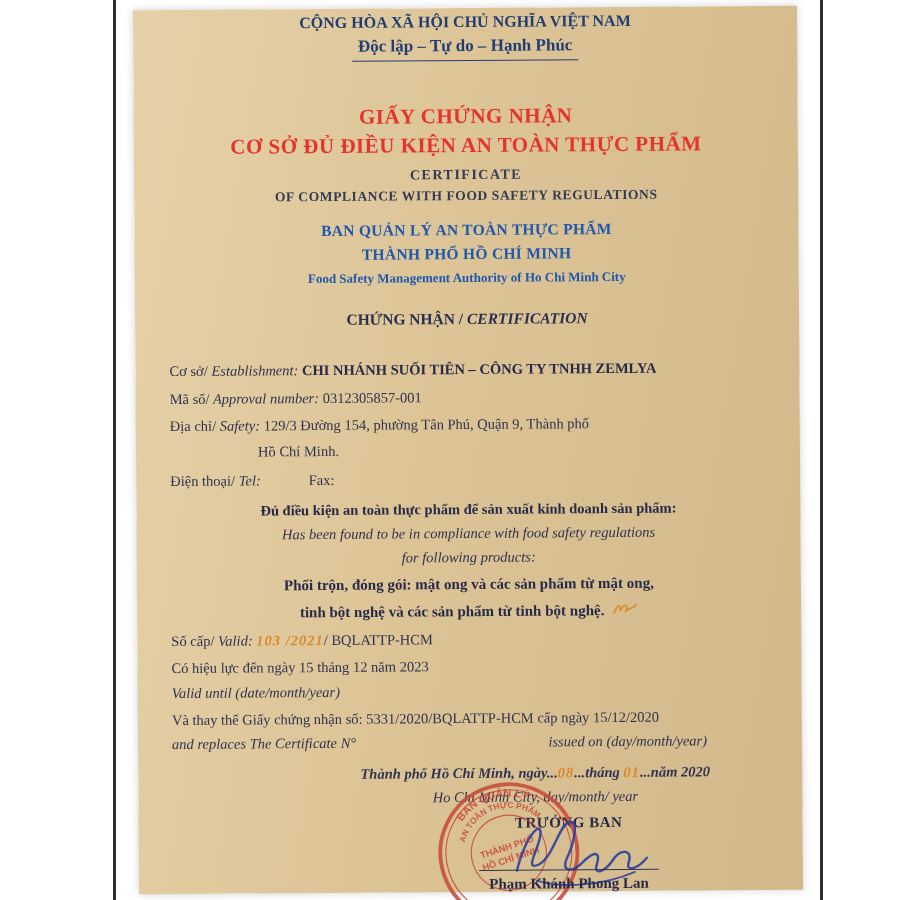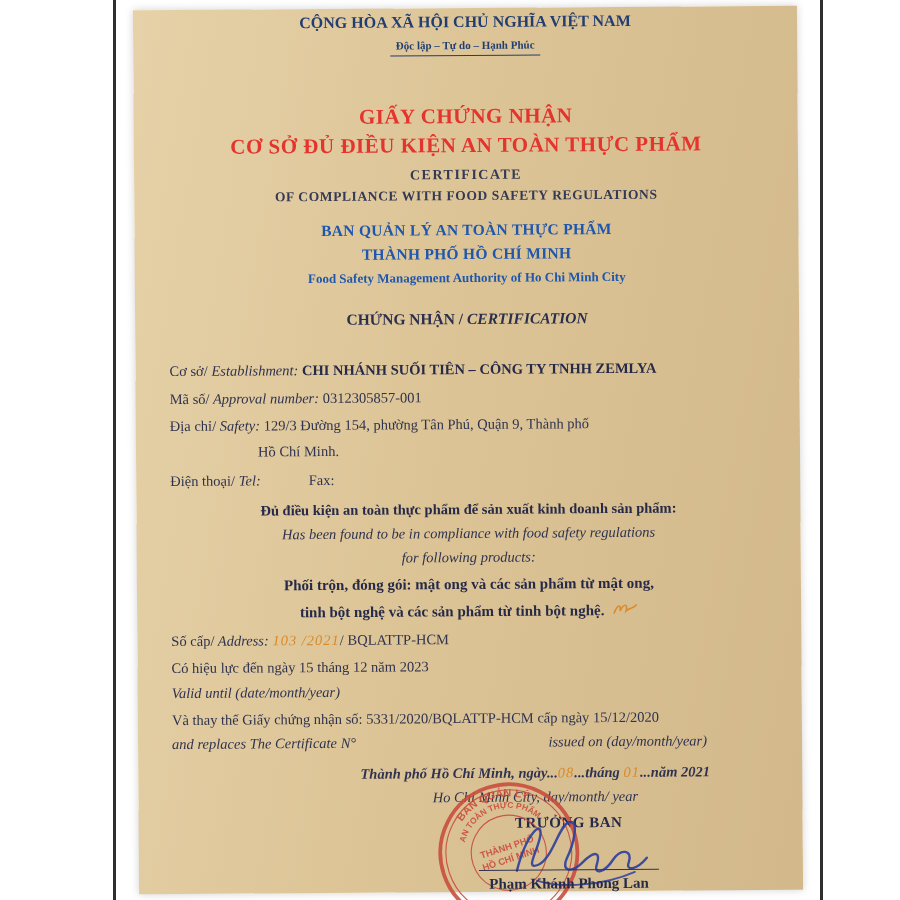--- a/index.html
+++ b/index.html
@@ -22,39 +22,39 @@
   .b{font-weight:bold}
   .i{font-style:italic}
   .motto2-inner{display:inline-block;border-bottom:1.6px solid #223d72;padding:0 6px 3px 6px}
   .title-red{font-size:21px;letter-spacing:.5px}
   .cert-en1{font-size:14px;letter-spacing:1.5px;color:#343a55}
   .cert-en2{font-size:13.5px;letter-spacing:.6px;color:#343a55}
   .auth{font-size:15.5px;letter-spacing:.3px}
   .auth-en{font-size:13px}
   .heading{font-size:15.5px;color:#2b2f4e}
   .val{font-weight:bold;color:#262a48}
-  .hand{color:#d98a2b;font-style:italic;letter-spacing:1px;font-weight:normal}
+  .hand{color:#d98a2b;font-style:italic;letter-spacing:1px;font-weight:bold}
   .flexline{display:flex;justify-content:space-between;right:95px}
   .dateline{left:130px;right:0;font-size:14.5px}
   .sig-name-inner{display:inline-block;border-top:1.6px solid #2f3350;padding:4px 10px 0 10px}
   .stamp{position:absolute;left:295px;top:770px}
   .signature{position:absolute;left:368px;top:803px}
   .scribble{margin-left:8px;vertical-align:middle}
 </style>
 </head>
 <body>
 
 <div class="photo-edge edge-l"></div>
 <div class="photo-edge edge-r"></div>
 
 <div class="paper">
 
   <div class="line navy b" style="top:4px;font-size:16px">CỘNG HÒA XÃ HỘI CHỦ NGHĨA VIỆT NAM</div>
   <div class="line" style="top:27px">
-    <span class="motto2-inner navy b" style="font-size:11px">Độc lập – Tự do – Hạnh Phúc</span>
+    <span class="motto2-inner navy b" style="font-size:17px">Độc lập – Tự do – Hạnh Phúc</span>
   </div>
 
   <div class="line red b title-red" style="top:95px">GIẤY CHỨNG NHẬN</div>
   <div class="line red b title-red" style="top:124px">CƠ SỞ ĐỦ ĐIỀU KIỆN AN TOÀN THỰC PHẨM</div>
   <div class="line b cert-en1" style="top:158px">CERTIFICATE</div>
   <div class="line b cert-en2" style="top:179px">OF COMPLIANCE WITH FOOD SAFETY REGULATIONS</div>
 
   <div class="line blue b auth" style="top:212px">BAN QUẢN LÝ AN TOÀN THỰC PHẨM</div>
   <div class="line blue b auth" style="top:236px">THÀNH PHỐ HỒ CHÍ MINH</div>
   <div class="line blue b auth-en" style="top:262px">Food Safety Management Authority of Ho Chi Minh City</div>
@@ -87,34 +87,34 @@
   <div class="line i" style="top:540px">for following products:</div>
 
   <div class="line b" style="top:567px;font-size:15px;color:#262a48">Phối trộn, đóng gói: mật ong và các sản phẩm từ mật ong,</div>
   <div class="line b" style="top:594px;font-size:15px;color:#262a48">
     <span>tinh bột nghệ và các sản phẩm từ tinh bột nghệ.</span><span class="scribble"><svg width="26" height="16" viewBox="0 0 26 16">
           <path d="M2,12 C6,2 9,4 8,10 C12,2 16,3 14,10 C18,6 22,8 24,4" fill="none" stroke="#d98a2b" stroke-width="1.6" stroke-linecap="round"></path>
         </svg></span>
   </div>
 
   <div class="fieldline" style="top:622px">
-    <span>Số cấp/</span><span class="i"> Address: </span><span class="hand">103 /2021</span><span>/ BQLATTP-HCM</span>
+    <span>Số cấp/</span><span class="i"> Valid: </span><span class="hand">103 /2021</span><span>/ BQLATTP-HCM</span>
   </div>
 
   <div class="fieldline" style="top:649px">Có hiệu lực đến ngày 15 tháng 12 năm 2023</div>
   <div class="fieldline i" style="top:674px">Valid until (date/month/year)</div>
 
   <div class="fieldline" style="top:701px">Và thay thế Giấy chứng nhận số: 5331/2020/BQLATTP-HCM cấp ngày 15/12/2020</div>
   <div class="fieldline i flexline" style="top:725px">
     <span>and replaces The Certificate N°</span>
     <span>issued on (day/month/year)</span>
   </div>
 
   <div class="line i dateline" style="top:756px;font-weight:600">
-    <span>Thành phố Hồ Chí Minh, ngày...</span><span class="hand">08</span><span>...tháng </span><span class="hand">01</span><span>...năm 2021</span>
+    <span>Thành phố Hồ Chí Minh, ngày...</span><span class="hand">08</span><span>...tháng </span><span class="hand">01</span><span>...năm 2020</span>
   </div>
   <div class="line i dateline" style="top:780px">Ho Chi Minh City, day/month/ year</div>
 
   <div class="line b" style="top:806px;left:330px;right:auto;width:200px;font-size:15px;letter-spacing:.5px;color:#262a48">TRƯỞNG BAN</div>
 
   <svg class="stamp" width="150" height="150" viewBox="0 0 160 160">
     <g transform="rotate(-18 80 80)" opacity="0.88">
       <circle cx="80" cy="80" r="73" fill="none" stroke="#c84a3c" stroke-width="4"></circle>
       <circle cx="80" cy="80" r="67" fill="none" stroke="#c84a3c" stroke-width="1.2"></circle>
       <circle cx="80" cy="80" r="40" fill="none" stroke="#c84a3c" stroke-width="1.2"></circle>

